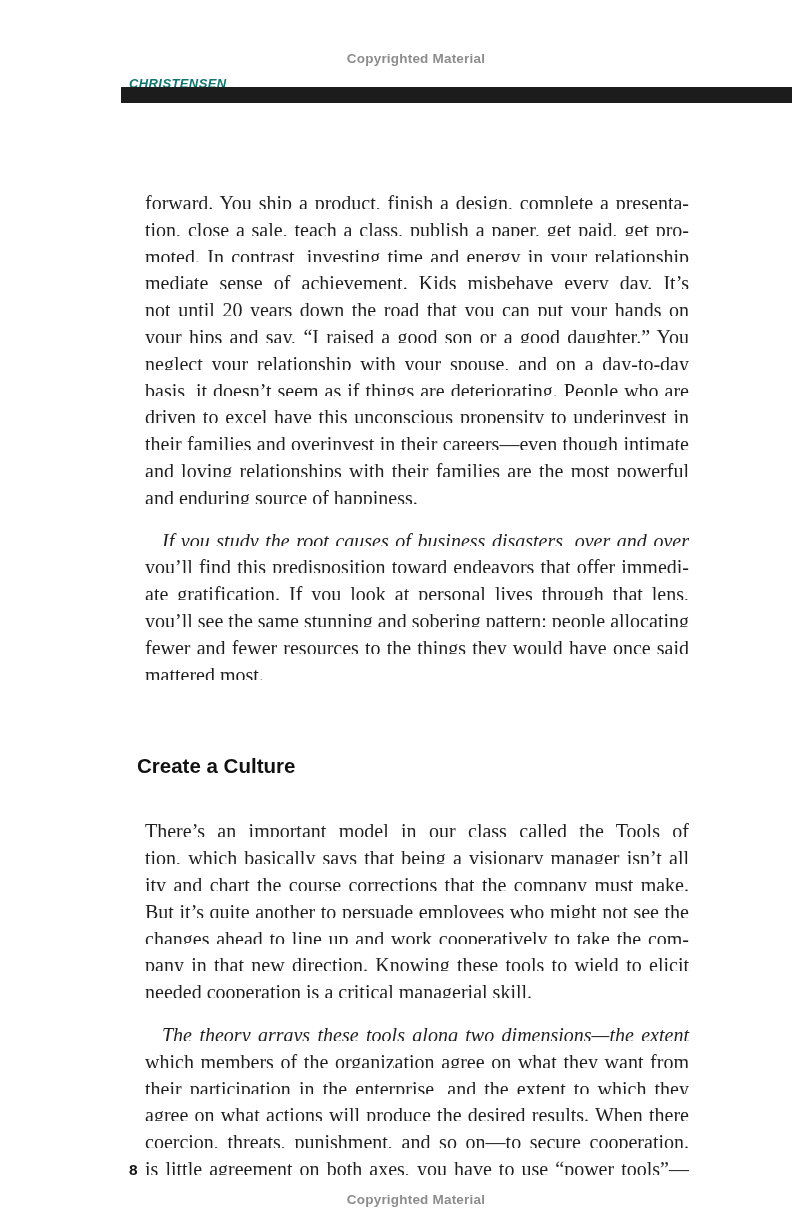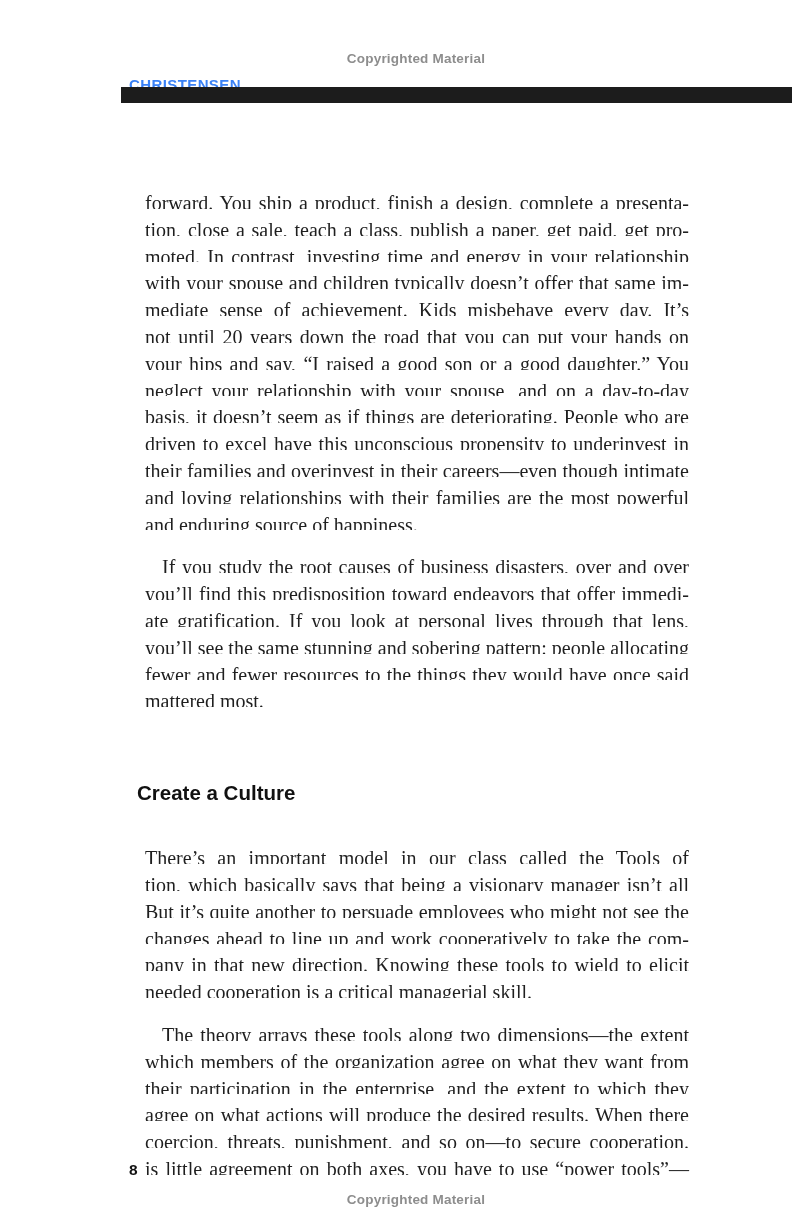--- a/index.html
+++ b/index.html
@@ -24,23 +24,24 @@
     letter-spacing: 0.2px;
   }
   .copyright-top { top: 27px; }
   .copyright-bottom { top: 1168px; }
   .running-header {
     position: absolute;
     left: 105px;
     top: 52px;
     font-family: "Liberation Sans", sans-serif;
     font-weight: 700;
-    font-size: 15px;
+    font-size: 13px;
     letter-spacing: 0.4px;
-    color: #3b82f6;
+    color: #0f766e;
+    font-style: italic;
   }
   .header-rule {
     position: absolute;
     left: 105px;
     right: 0;
     top: 71px;
     height: 6px;
     background: var(--rule-color, #1c1c1c);
   }
   .page-edge {
@@ -61,21 +62,21 @@
   .paragraph { }
   .text-line {
     font-size: 20px;
     line-height: 26.8px;
     height: 26.8px;
     text-align: justify;
     text-align-last: justify;
     white-space: normal;
     overflow: hidden;
   }
-  .text-line.indent { padding-left: 25px; }
+  .text-line.indent { padding-left: 25px; font-style: italic; }
   .text-line.last-short { text-align-last: left; }
   .section-heading {
     font-family: "Liberation Sans", sans-serif;
     font-weight: 700;
     font-size: 20.5px;
     line-height: 24px;
     color: #111111;
     margin-top: 58px;
     margin-bottom: 16px;
   }
@@ -96,21 +97,20 @@
   <div class="copyright-top">Copyrighted Material</div>
   <div class="running-header">CHRISTENSEN</div>
   <div class="header-rule"></div>
   <div class="page-edge"></div>
 
   <div class="article" id="article">
       <div class="paragraph">
         <div class="text-line">forward. You ship a product, finish a design, complete a presenta-</div>
         <div class="text-line">tion, close a sale, teach a class, publish a paper, get paid, get pro-</div>
         <div class="text-line">moted. In contrast, investing time and energy in your relationship</div>
-        <div class="text-line">with your spouse and children typically doesn’t offer that same im-</div>
         <div class="text-line">mediate sense of achievement. Kids misbehave every day. It’s really</div>
         <div class="text-line">not until 20 years down the road that you can put your hands on</div>
         <div class="text-line">your hips and say, “I raised a good son or a good daughter.” You can</div>
         <div class="text-line">neglect your relationship with your spouse, and on a day-to-day</div>
         <div class="text-line">basis, it doesn’t seem as if things are deteriorating. People who are</div>
         <div class="text-line">driven to excel have this unconscious propensity to underinvest in</div>
         <div class="text-line">their families and overinvest in their careers—even though intimate</div>
         <div class="text-line">and loving relationships with their families are the most powerful</div>
         <div class="text-line last-short">and enduring source of happiness.</div>
       </div>
@@ -119,20 +119,21 @@
         <div class="text-line">you’ll find this predisposition toward endeavors that offer immedi-</div>
         <div class="text-line">ate gratification. If you look at personal lives through that lens,</div>
         <div class="text-line">you’ll see the same stunning and sobering pattern: people allocating</div>
         <div class="text-line">fewer and fewer resources to the things they would have once said</div>
         <div class="text-line last-short">mattered most.</div>
       </div>
       <div class="section-heading">Create a Culture</div>
       <div class="paragraph">
         <div class="text-line">There’s an important model in our class called the Tools of Coopera-</div>
         <div class="text-line">tion, which basically says that being a visionary manager isn’t all it’s</div>
+        <div class="text-line">ity and chart the course corrections that the company must make.</div>
         <div class="text-line">But it’s quite another to persuade employees who might not see the</div>
         <div class="text-line">changes ahead to line up and work cooperatively to take the com-</div>
         <div class="text-line">pany in that new direction. Knowing these tools to wield to elicit the</div>
         <div class="text-line last-short">needed cooperation is a critical managerial skill.</div>
       </div>
       <div class="paragraph">
         <div class="text-line indent">The theory arrays these tools along two dimensions—the extent to</div>
         <div class="text-line">which members of the organization agree on what they want from</div>
         <div class="text-line">their participation in the enterprise, and the extent to which they</div>
         <div class="text-line">agree on what actions will produce the desired results. When there</div>

